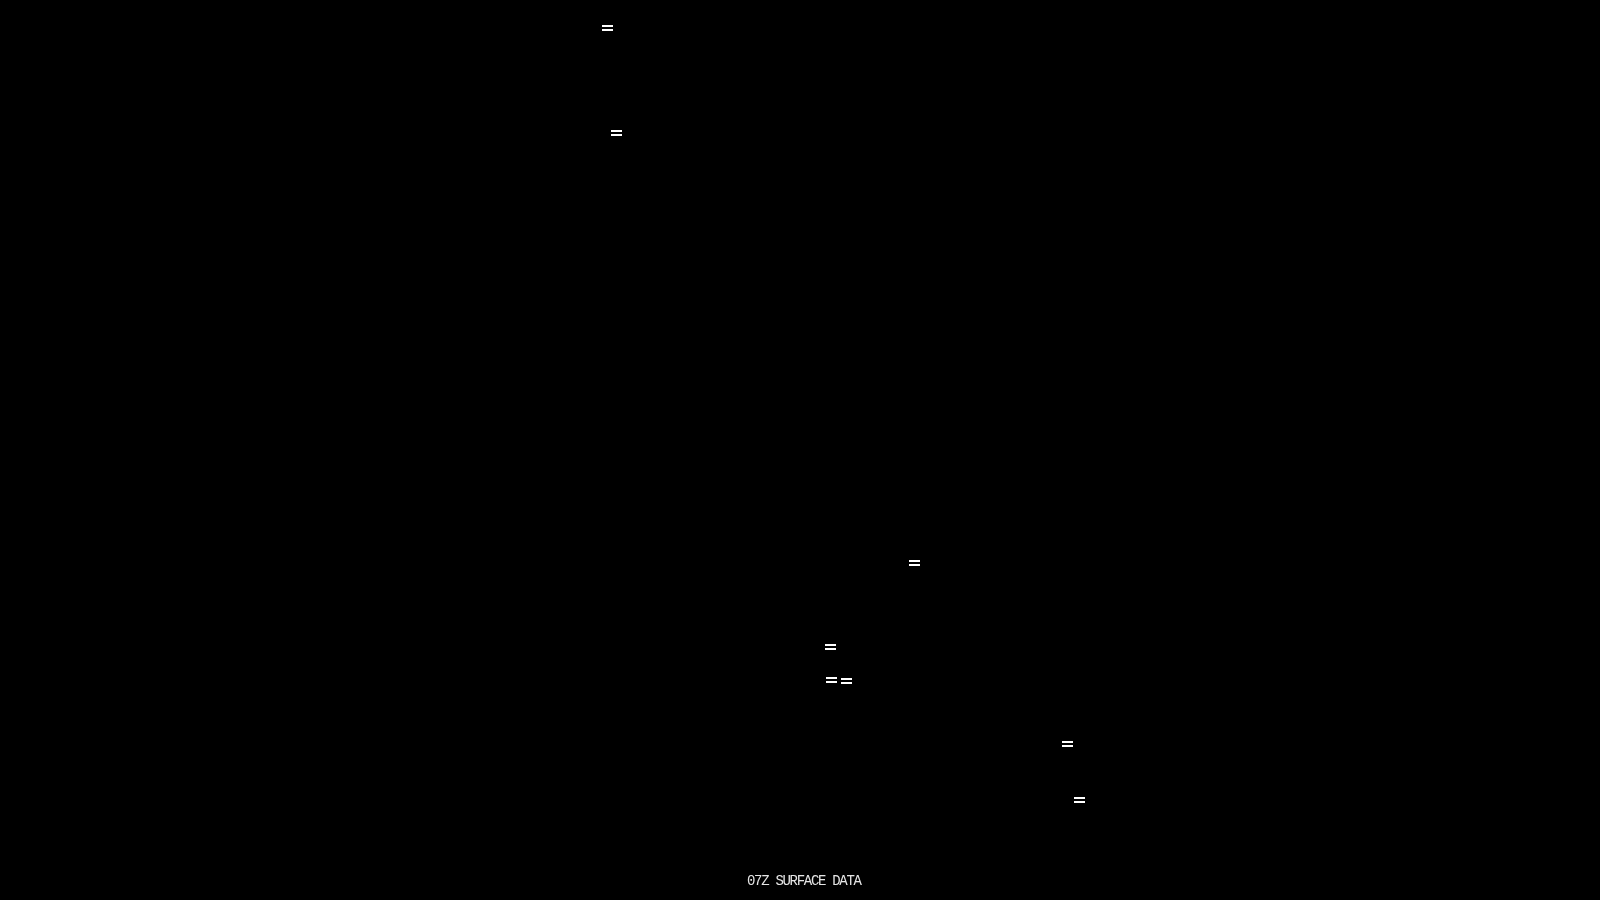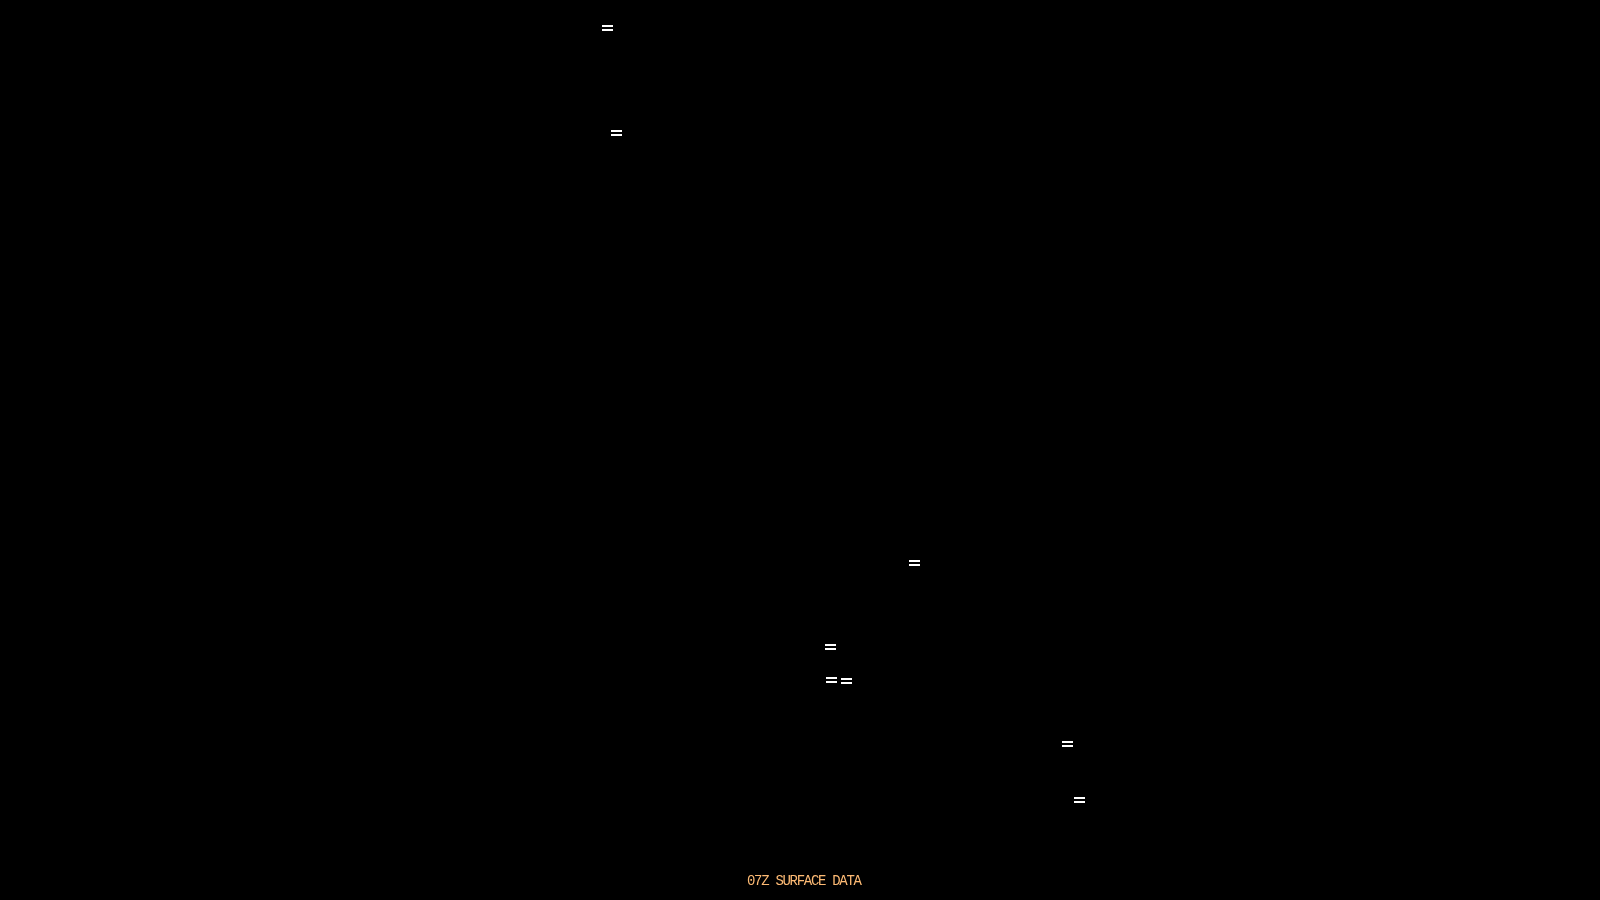--- a/index.html
+++ b/index.html
@@ -26,21 +26,21 @@
     width: 11px;
     height: 2px;
     background: #ffffff;
   }
   .mist-symbol .bar.top { top: 0; }
   .mist-symbol .bar.bottom { top: 4px; }
   .plot-title {
     position: absolute;
     left: 747px;
     top: 874px;
-    color: #fdba74;
+    color: #e5e5e5;
     font-family: "Liberation Mono", "DejaVu Sans Mono", monospace;
     font-size: 14px;
     line-height: 14px;
     letter-spacing: -1.3px;
     white-space: pre;
   }
 </style>
 </head>
 <body>
 

